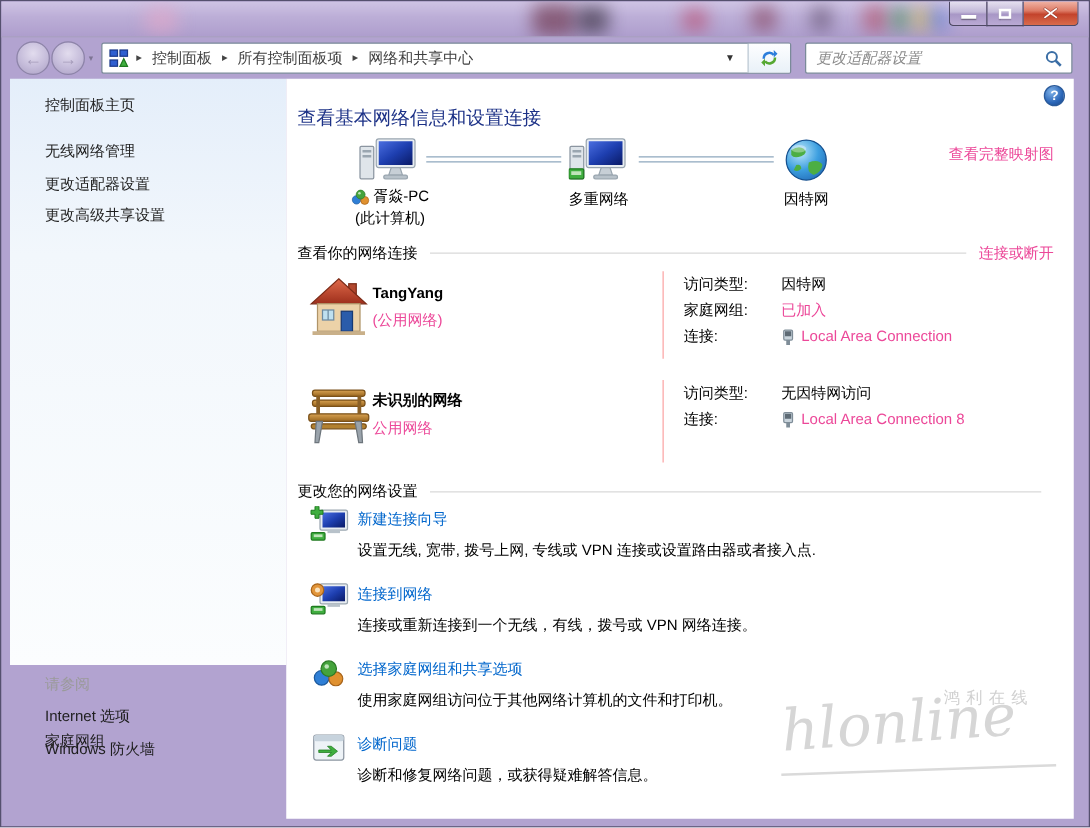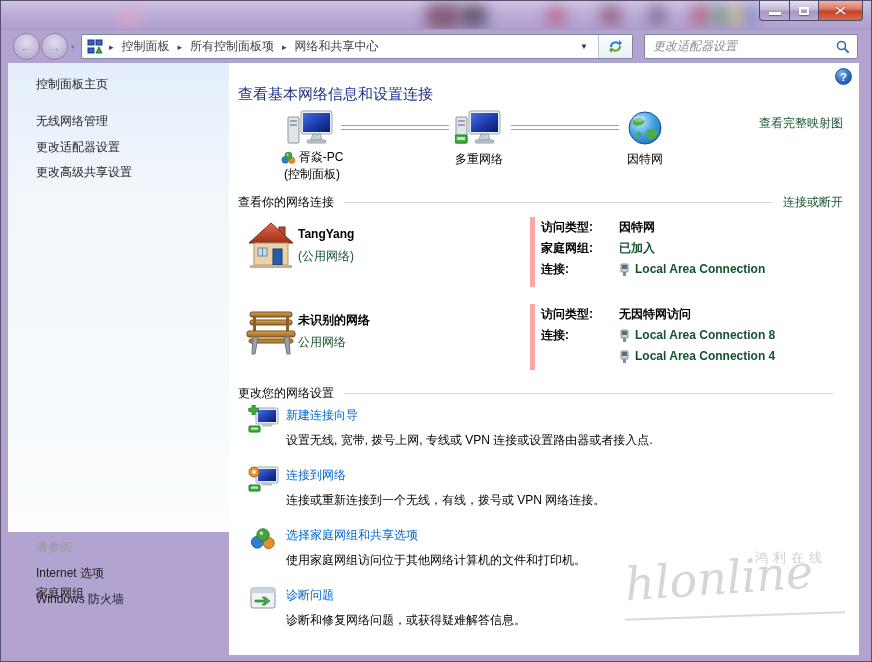--- a/index.html
+++ b/index.html
@@ -81,31 +81,31 @@
   .page-title { position:absolute; left:9px; top:22px; font-size:15px; color:#1d3287; font-weight:400; }
 
   
   .map-node { position:absolute; }
   .map-line { position:absolute; height:5px; border-top:1px solid #8ea8be; border-bottom:1px solid #8ea8be; }
   .map-label { position:absolute; text-align:center; color:#000; }
   .map-sub { color:#000; }
   .full-map { position:absolute; right:16px; top:52px; color:#0066cc; cursor:pointer; }
   .pc-label-line { display:flex; align-items:center; justify-content:center; gap:3px; }
 
-  a.link, .link { color:#14532d; text-decoration:none; cursor:pointer; }
+  a.link, .link { color:#ec4899; text-decoration:none; cursor:pointer; }
 
   .sect-head { position:absolute; left:9px; right:16px; display:flex; align-items:center; }
   .sect-title { white-space:nowrap; color:#000; }
   .sect-rule { flex:1; border-top:1px solid #d9d9d9; margin:0 10px; height:0; }
 
   .net-row { position:absolute; left:9px; right:16px; }
   .net-icon { position:absolute; }
   .net-name { position:absolute; left:60px; font-weight:bold; font-size:12px; }
   .net-sub  { position:absolute; left:60px; }
-  .net-details { position:absolute; left:292px; border-left:5px solid #fca5a5; padding-left:6px;font-weight:bold; }
+  .net-details { position:absolute; left:292px; border-left:1px solid #fca5a5; padding-left:16px; }
   .det-row { display:flex; line-height:21px; }
   .det-label { width:78px; color:#000; }
   .det-value { display:flex; align-items:center; gap:5px; }
   .plug { display:inline-flex; }
 
   .task { position:absolute; left:9px; right:16px; height:58px; }
   .task-icon { position:absolute; left:10px; top:0; }
   .task-title { position:absolute; left:48px; top:2px; color:#0066cc; cursor:pointer; }
   .task-desc { position:absolute; left:48px; top:27px; color:#000; }
 
@@ -283,21 +283,21 @@
       </svg>
     </div>
 
     <div class="map-label" style="left:18px; top:86px; width:130px">
       <span class="pc-label-line">
         <svg width="15" height="14" viewBox="0 0 16 14">
             <use href="#balls-icon"></use>
           </svg>
         <span>胥焱-PC</span>
       </span>
-      <div class="map-sub">(控制面板)</div>
+      <div class="map-sub">(此计算机)</div>
     </div>
     <div class="map-label" style="left:190px; top:88px; width:120px">多重网络</div>
     <div class="map-label" style="left:356px; top:88px; width:120px">因特网</div>
 
     <div class="full-map link">查看完整映射图</div>
 
     <div class="sect-head" style="top:131px">
       <span class="sect-title">查看你的网络连接</span>
       <span class="sect-rule"></span>
       <span class="link">连接或断开</span>
@@ -366,28 +366,20 @@
             <span class="plug">
               <svg width="11" height="14" viewBox="0 0 11 14">
                   <use href="#plug-icon"></use>
                 </svg>
             </span>
             <span class="link">Local Area Connection 8</span>
           </span>
         </div>
         <div class="det-row">
           <span class="det-label"></span>
-          <span class="det-value">
-            <span class="plug">
-              <svg width="11" height="14" viewBox="0 0 11 14">
-                  <use href="#plug-icon"></use>
-                </svg>
-            </span>
-            <span class="link">Local Area Connection 4</span>
-          </span>
         </div>
       </div>
     </div>
 
     <div class="sect-head" style="top:322px">
       <span class="sect-title">更改您的网络设置</span>
       <span class="sect-rule"></span>
     </div>
 
     <div class="task" style="top:402px">

